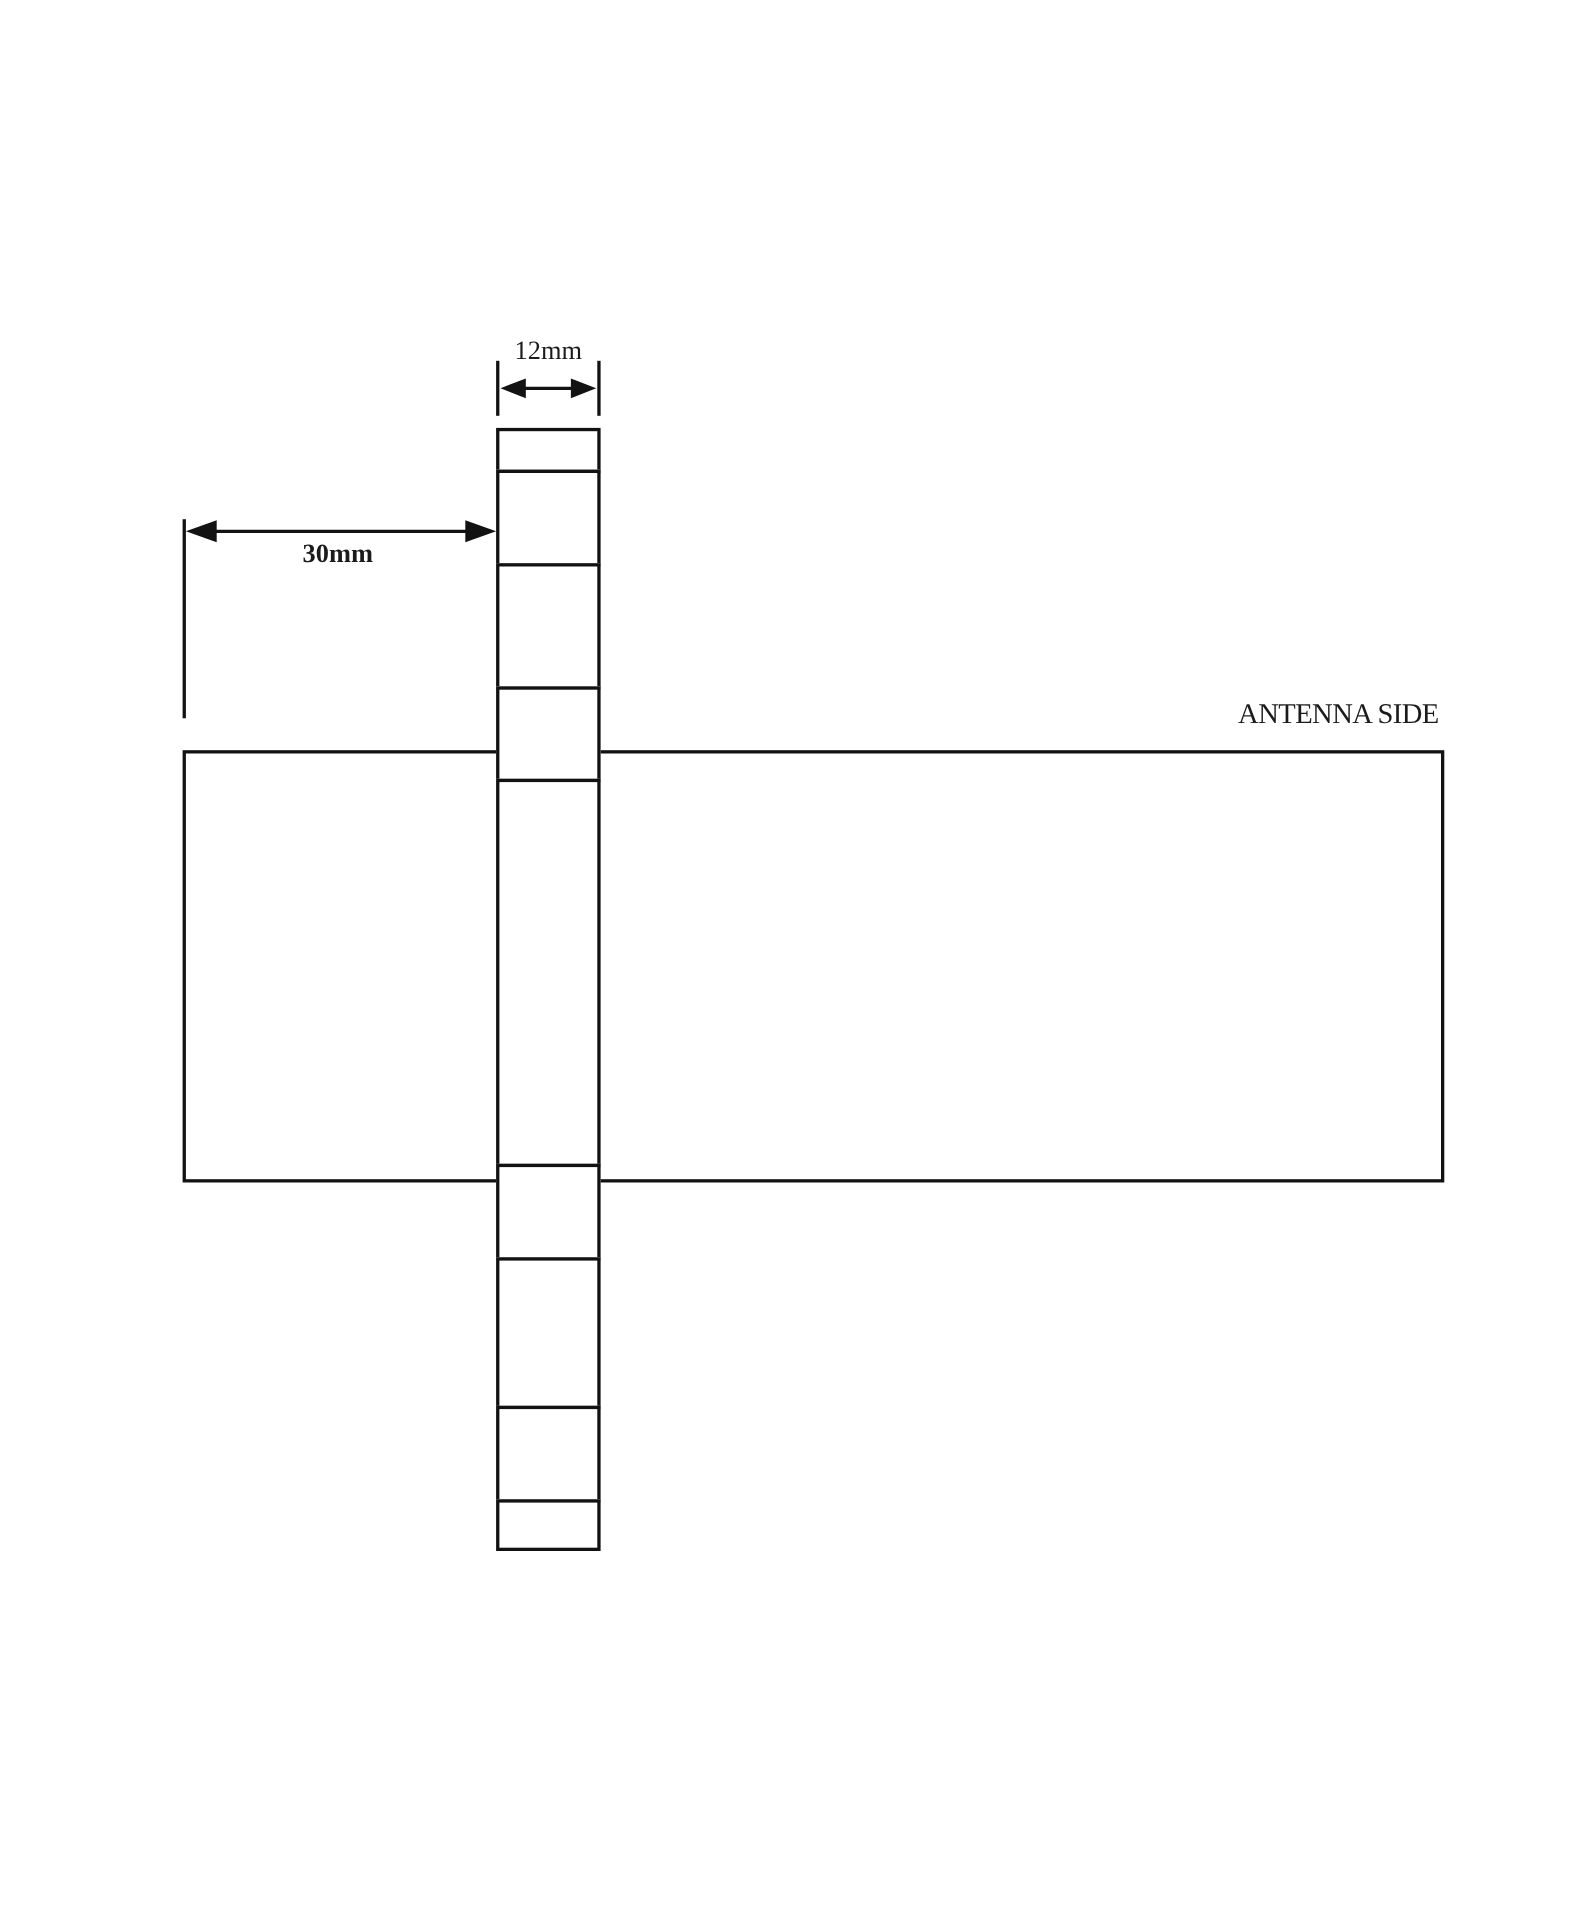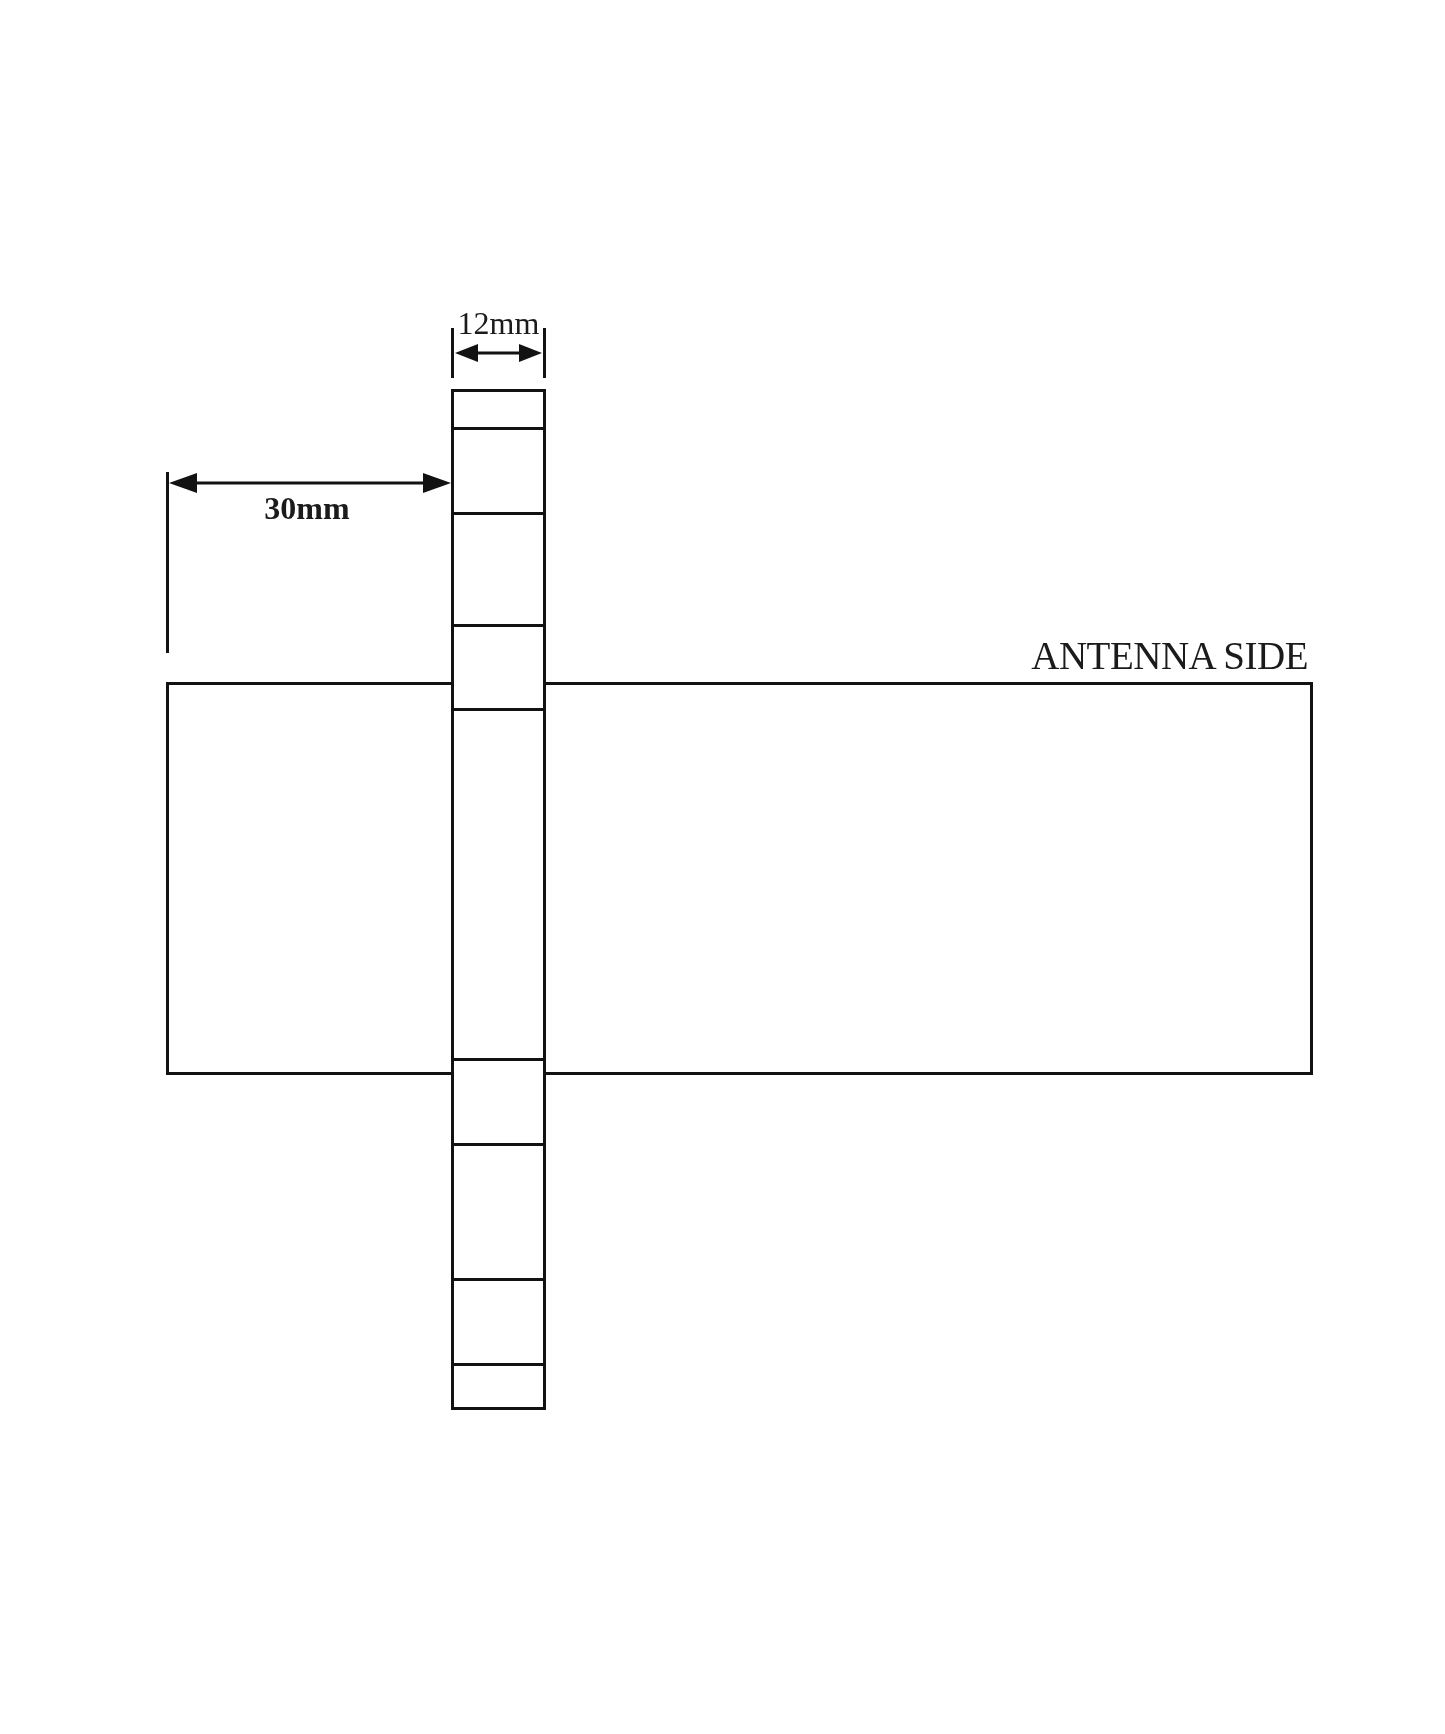--- a/index.html
+++ b/index.html
@@ -66,21 +66,21 @@
   .dim-arrow {
     position: absolute;
     z-index: 3;
   }
   .arrow-w { left: 451px; top: 340px; }
   .arrow-o { left: 166px; top: 469px; }
 
   .dim-label {
     position: absolute;
     color: #1b1b1b;
-    font-size: 32px;
+    font-size: 24px;
     line-height: 1;
     z-index: 4;
     white-space: nowrap;
   }
   .label-w {
     left: 431px;
     top: 307px;
     width: 135px;
     text-align: center;
   }
@@ -89,21 +89,21 @@
     top: 492px;
     width: 160px;
     text-align: center;
     font-weight: bold;
   }
   .label-antenna {
     position: absolute;
     right: 137px;
     top: 636px;
     color: #1b1b1b;
-    font-size: 39px;
+    font-size: 26px;
     line-height: 1;
     letter-spacing: -0.5px;
     z-index: 4;
     white-space: nowrap;
   }
 </style>
 </head>
 <body>
 
 <div class="canvas">

